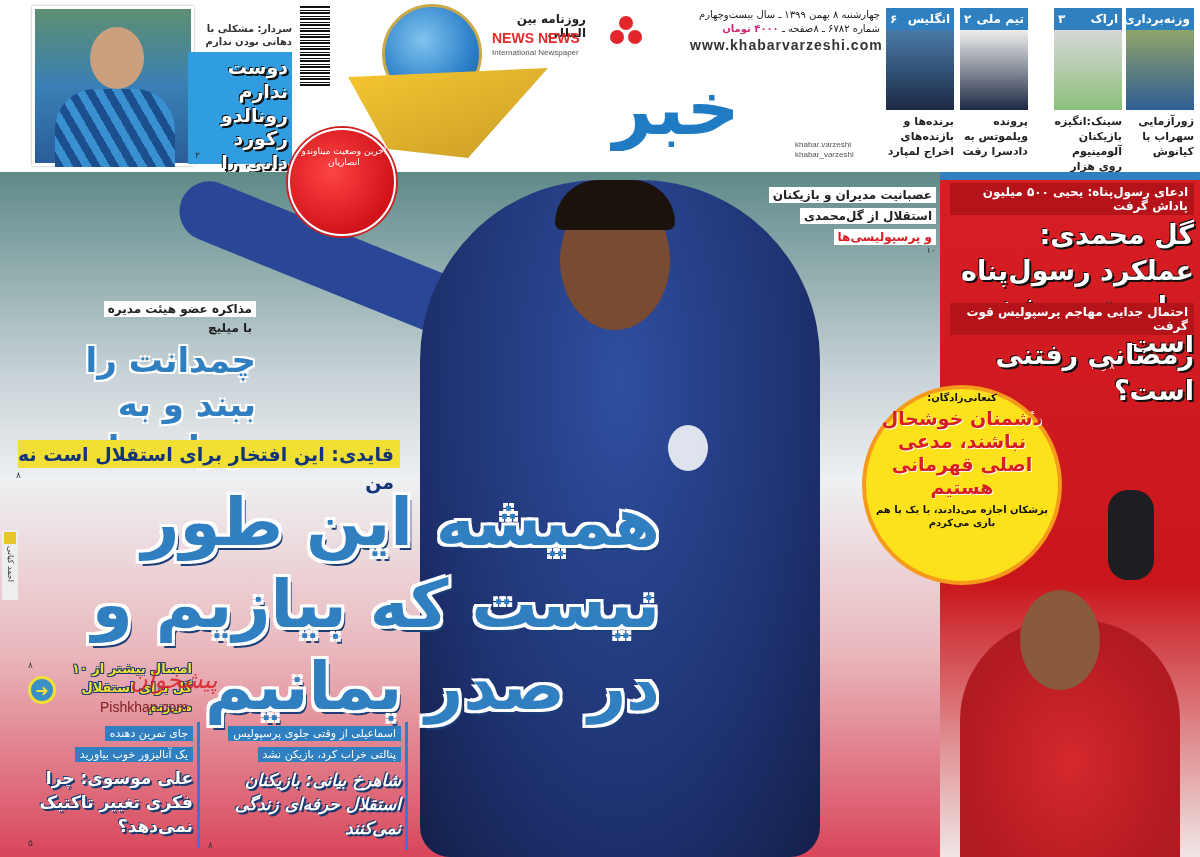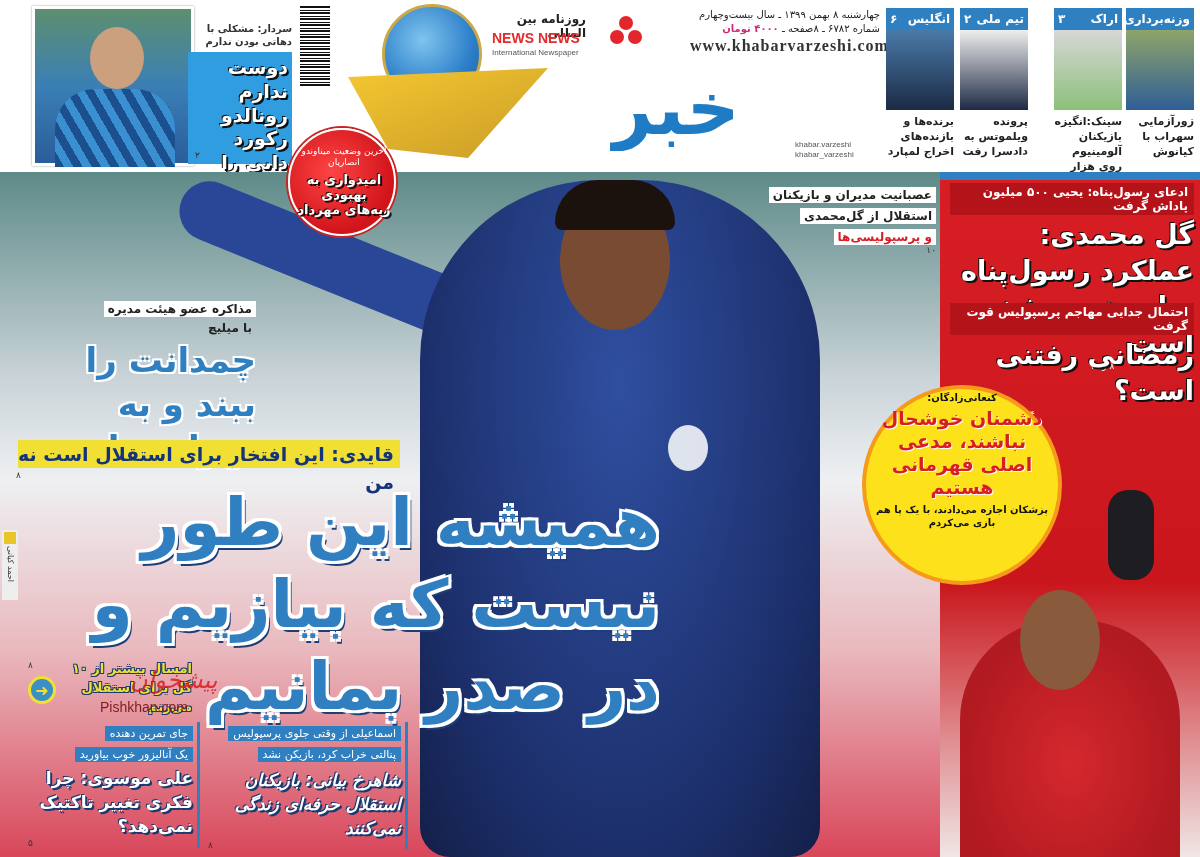--- a/index.html
+++ b/index.html
@@ -61,21 +61,21 @@
   </div>
   <div class="abs" style="left:795px;top:140px;font-size:8px;color:#555;line-height:10px;font-family:'Liberation Sans',sans-serif;">
     <div>khabar.varzeshi</div>
     <div>khabar_varzeshi</div>
   </div>
 
   <div class="abs rtl" style="left:690px;top:8px;width:190px;font-size:10px;color:#222;line-height:14px;">
     <div>چهارشنبه ۸ بهمن ۱۳۹۹ ـ سال بیست‌وچهارم</div>
     <div><span>شماره ۶۷۸۲ ـ ۸صفحه ـ</span> <span style="color:#d0287a;font-weight:bold;">۴۰۰۰ تومان</span></div>
   </div>
-  <div class="abs" style="left:690px;top:37px;font-size:16px;font-weight:bold;color:#333;letter-spacing:1px;font-family:Liberation Serif, serif;">www.khabarvarzeshi.com</div>
+  <div class="abs" style="left:690px;top:37px;font-size:14px;font-weight:bold;color:#333;letter-spacing:1px;font-family:Liberation Sans, sans-serif;">www.khabarvarzeshi.com</div>
 
   <div class="abs top-box" style="left:1126px;">
     <div class="bar rtl">
         <span>وزنه‌برداری</span>
         <span>۷</span>
       </div>
     <div class="pic" style="background:linear-gradient(#8fa46a,#2e5e95);"></div>
     <div class="cap">زورآزمایی سهراب با کیانوش</div>
   </div>
   <div class="abs top-box" style="left:1054px;">
@@ -106,21 +106,20 @@
 
 <div id="hero" class="abs"></div>
 <div class="abs arm"></div>
 <div class="abs player"></div>
 <div class="abs head"></div>
 <div class="abs" style="left:555px;top:180px;width:120px;height:50px;background:#1b120d;border-radius:60px 60px 10px 10px;"></div>
 <div class="abs" style="left:668px;top:425px;width:40px;height:46px;border-radius:50%;background:#fff;opacity:.85;"></div>
 
 <div class="abs" style="left:288px;top:128px;width:108px;height:108px;border-radius:50%;background:radial-gradient(circle at 40% 40%,#f44 0%,#d0141a 70%);border:2px solid #fff;box-shadow:0 0 0 2px #c22;">
   <div class="rtl" style="position:absolute;left:6px;top:16px;width:96px;font-size:9px;color:#fff;text-align:center;line-height:11px;">آخرین وضعیت میناوندو انصاریان</div>
-  <div class="rtl bigw" style="position:absolute;left:6px;top:42px;width:96px;font-size:13px;text-align:center;line-height:15px;">امیدواری به بهبودی ریه‌های مهرداد</div>
 </div>
 
 <div class="abs rtl" style="left:740px;top:184px;width:196px;">
   <div style="background:#fff;display:inline-block;padding:1px 4px;font-size:12px;font-weight:bold;color:#222;margin-bottom:2px;">عصبانیت مدیران و بازیکنان</div><br>
   <div style="background:#fff;display:inline-block;padding:1px 4px;font-size:12px;font-weight:bold;color:#222;margin-bottom:2px;">استقلال از گل‌محمدی</div><br>
   <div style="background:#fff;display:inline-block;padding:1px 4px;font-size:12px;font-weight:bold;color:#d81e25;">و پرسپولیسی‌ها</div>
   <div class="pg" style="text-align:right;padding-left:50px;">۱۰</div>
 </div>
 
 <div class="abs rtl" style="left:16px;top:298px;width:240px;">

